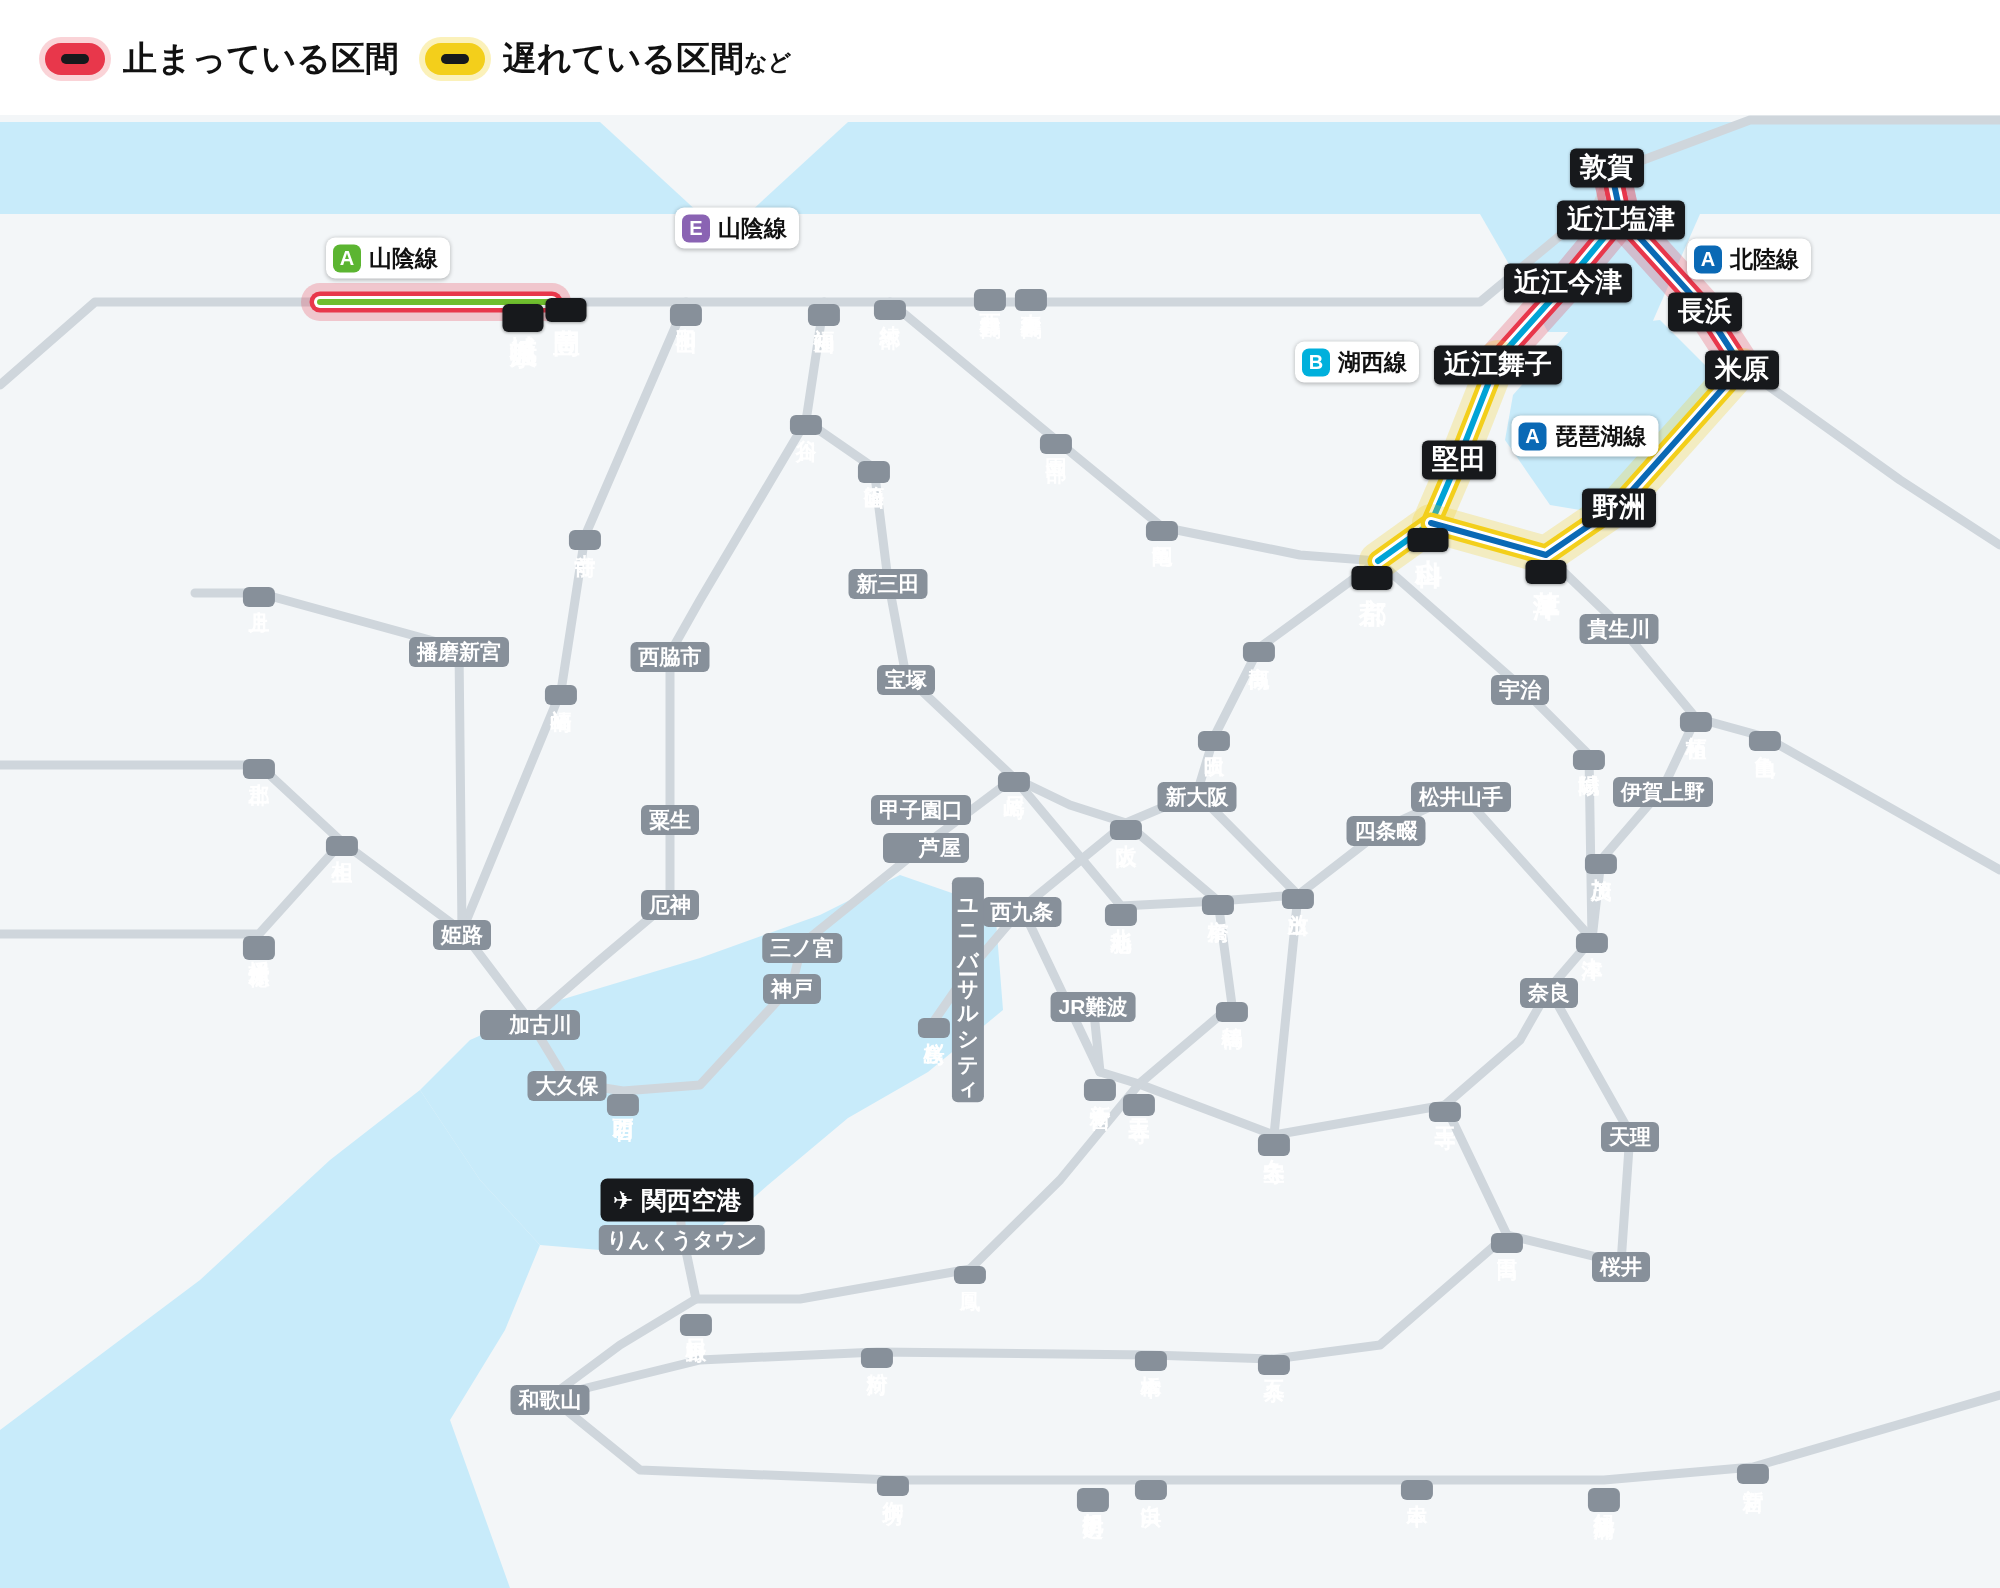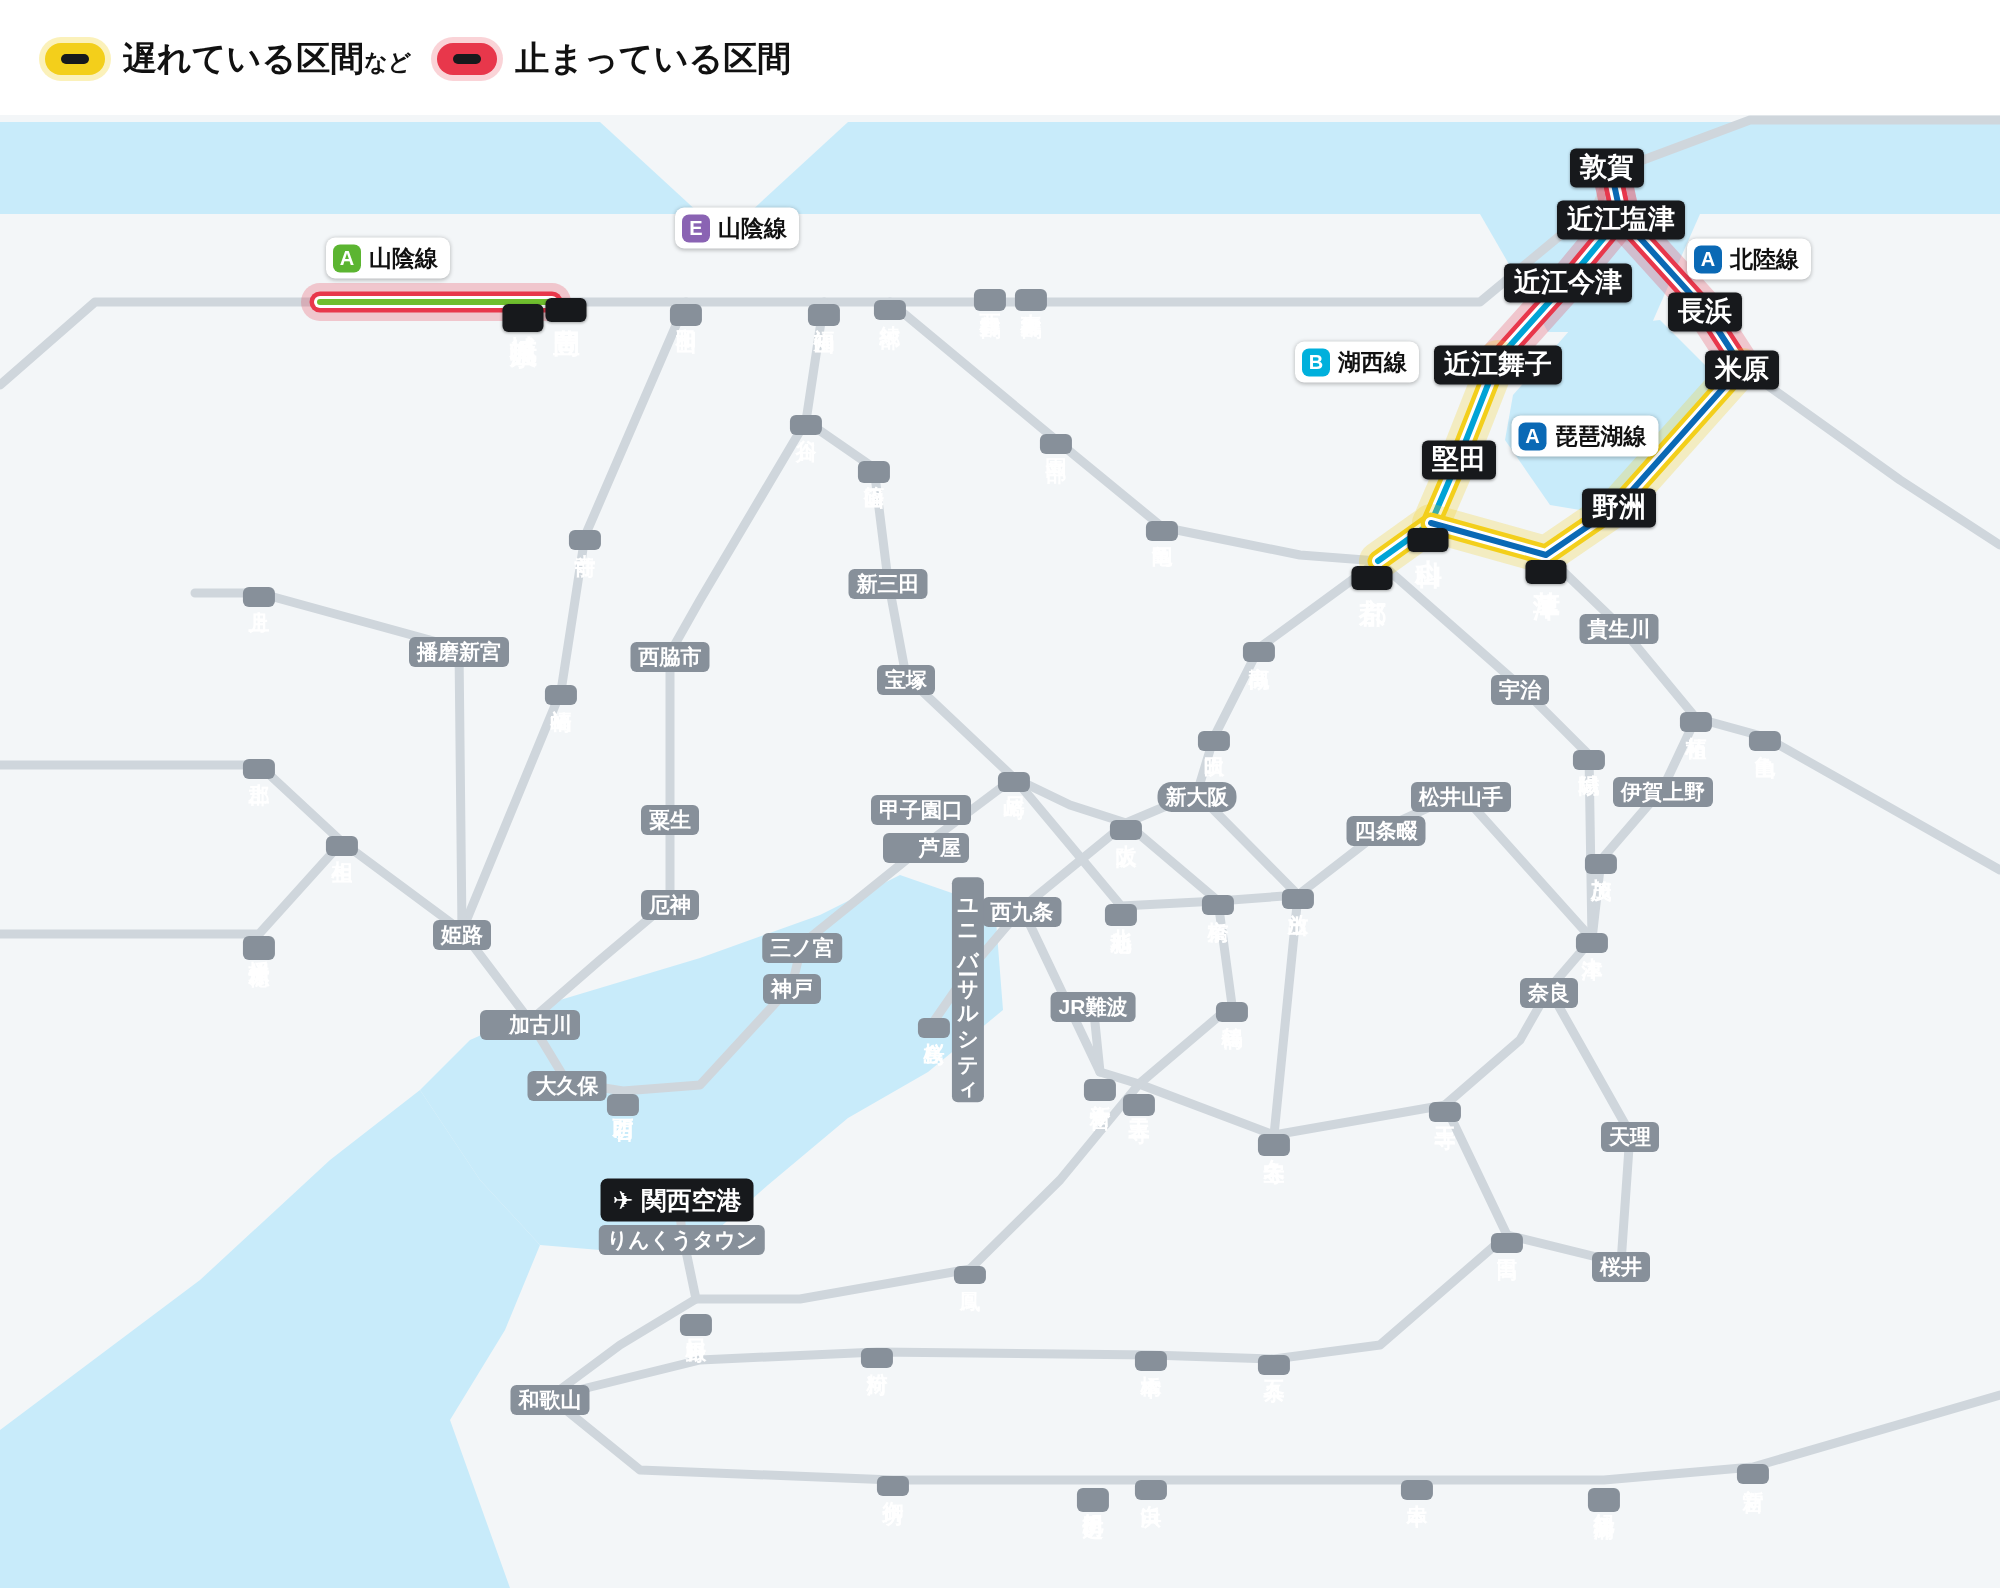--- a/index.html
+++ b/index.html
@@ -99,26 +99,26 @@
       <polyline points="1498,359 1459,458 1431,523 1378,561" fill="none" stroke="#ffffff" stroke-width="12" stroke-opacity="1" stroke-linecap="round" stroke-linejoin="round"></polyline>
       <polyline points="1498,359 1459,458 1431,523 1378,561" fill="none" stroke="#00a3d6" stroke-width="6" stroke-opacity="1" stroke-linecap="round" stroke-linejoin="round"></polyline>
       <polyline points="1742,367 1619,505 1546,555 1431,523" fill="none" stroke="#f3cf1b" stroke-width="38" stroke-opacity="0.25" stroke-linecap="round" stroke-linejoin="round"></polyline>
       <polyline points="1742,367 1619,505 1546,555 1431,523" fill="none" stroke="#f3cf1b" stroke-width="21" stroke-opacity="1" stroke-linecap="round" stroke-linejoin="round"></polyline>
       <polyline points="1742,367 1619,505 1546,555 1431,523" fill="none" stroke="#ffffff" stroke-width="12" stroke-opacity="1" stroke-linecap="round" stroke-linejoin="round"></polyline>
       <polyline points="1742,367 1619,505 1546,555 1431,523" fill="none" stroke="#0a69b5" stroke-width="6" stroke-opacity="1" stroke-linecap="round" stroke-linejoin="round"></polyline>
     </svg>
 
   <div id="legend">
     <div class="legend-group">
+      <span class="cap red"></span>
+      <span class="legend-text">止まっている区間</span>
+    </div>
+    <div class="legend-group">
       <span class="cap yellow"></span>
       <span><span class="legend-text">遅れている区間</span><span class="legend-suffix">など</span></span>
-    </div>
-    <div class="legend-group">
-      <span class="cap red"></span>
-      <span class="legend-text">止まっている区間</span>
     </div>
   </div>
 
   <div id="labels-layer">
       <div class="station h alert" style="left: 1607px; top: 168px;">敦賀</div>
       <div class="station h alert" style="left: 1621px; top: 220px;">近江塩津</div>
       <div class="station h alert" style="left: 1568px; top: 283px;">近江今津</div>
       <div class="station h alert" style="left: 1705px; top: 312px;">長浜</div>
       <div class="station h alert" style="left: 1498px; top: 365px;">近江舞子</div>
       <div class="station h alert" style="left: 1742px; top: 370px;">米原</div>
@@ -147,21 +147,21 @@
       <div class="station h" style="left: 906px; top: 680px;">宝塚</div>
       <div class="station v" style="left: 1259px; top: 652px;">高槻</div>
       <div class="station h" style="left: 1619px; top: 629px;">貴生川</div>
       <div class="station h" style="left: 1520px; top: 690px;">宇治</div>
       <div class="station v" style="left: 1696px; top: 722px;">柘植</div>
       <div class="station v" style="left: 1765px; top: 741px;">亀山</div>
       <div class="station v" style="left: 1589px; top: 760px;">城陽</div>
       <div class="station v" style="left: 259px; top: 769px;">上郡</div>
       <div class="station v" style="left: 1214px; top: 741px;">吹田</div>
       <div class="station v" style="left: 1014px; top: 782px;">尼崎</div>
-      <div class="station h" style="left: 1197px; top: 797px; border-radius: 14px;">新大阪</div>
+      <div class="station h" style="left: 1197px; top: 797px;">新大阪</div>
       <div class="station h" style="left: 1663px; top: 792px;">伊賀上野</div>
       <div class="station h" style="left: 1461px; top: 797px;">松井山手</div>
       <div class="station h" style="left: 921px; top: 810px;">甲子園口</div>
       <div class="station v" style="left: 1126px; top: 830px;">大阪</div>
       <div class="station h" style="left: 1386px; top: 831px; border-radius: 7px;">四条畷</div>
       <div class="station v" style="left: 342px; top: 846px;">相生</div>
       <div class="station h" style="left: 926px; top: 848px; padding-left: 36px;">芦屋</div>
       <div class="station v" style="left: 1601px; top: 864px;">加茂</div>
       <div class="station v" style="left: 1121px; top: 915px;">北新地</div>
       <div class="station v" style="left: 1218px; top: 905px;">京橋</div>

